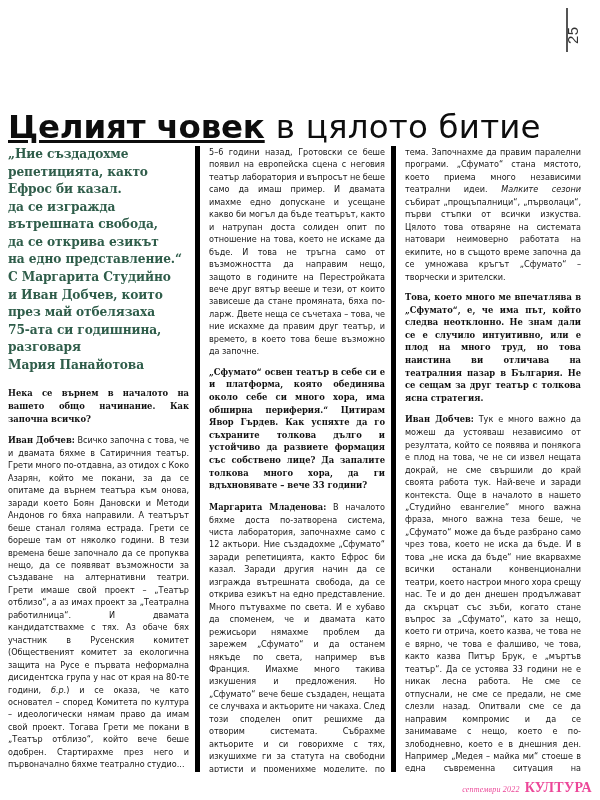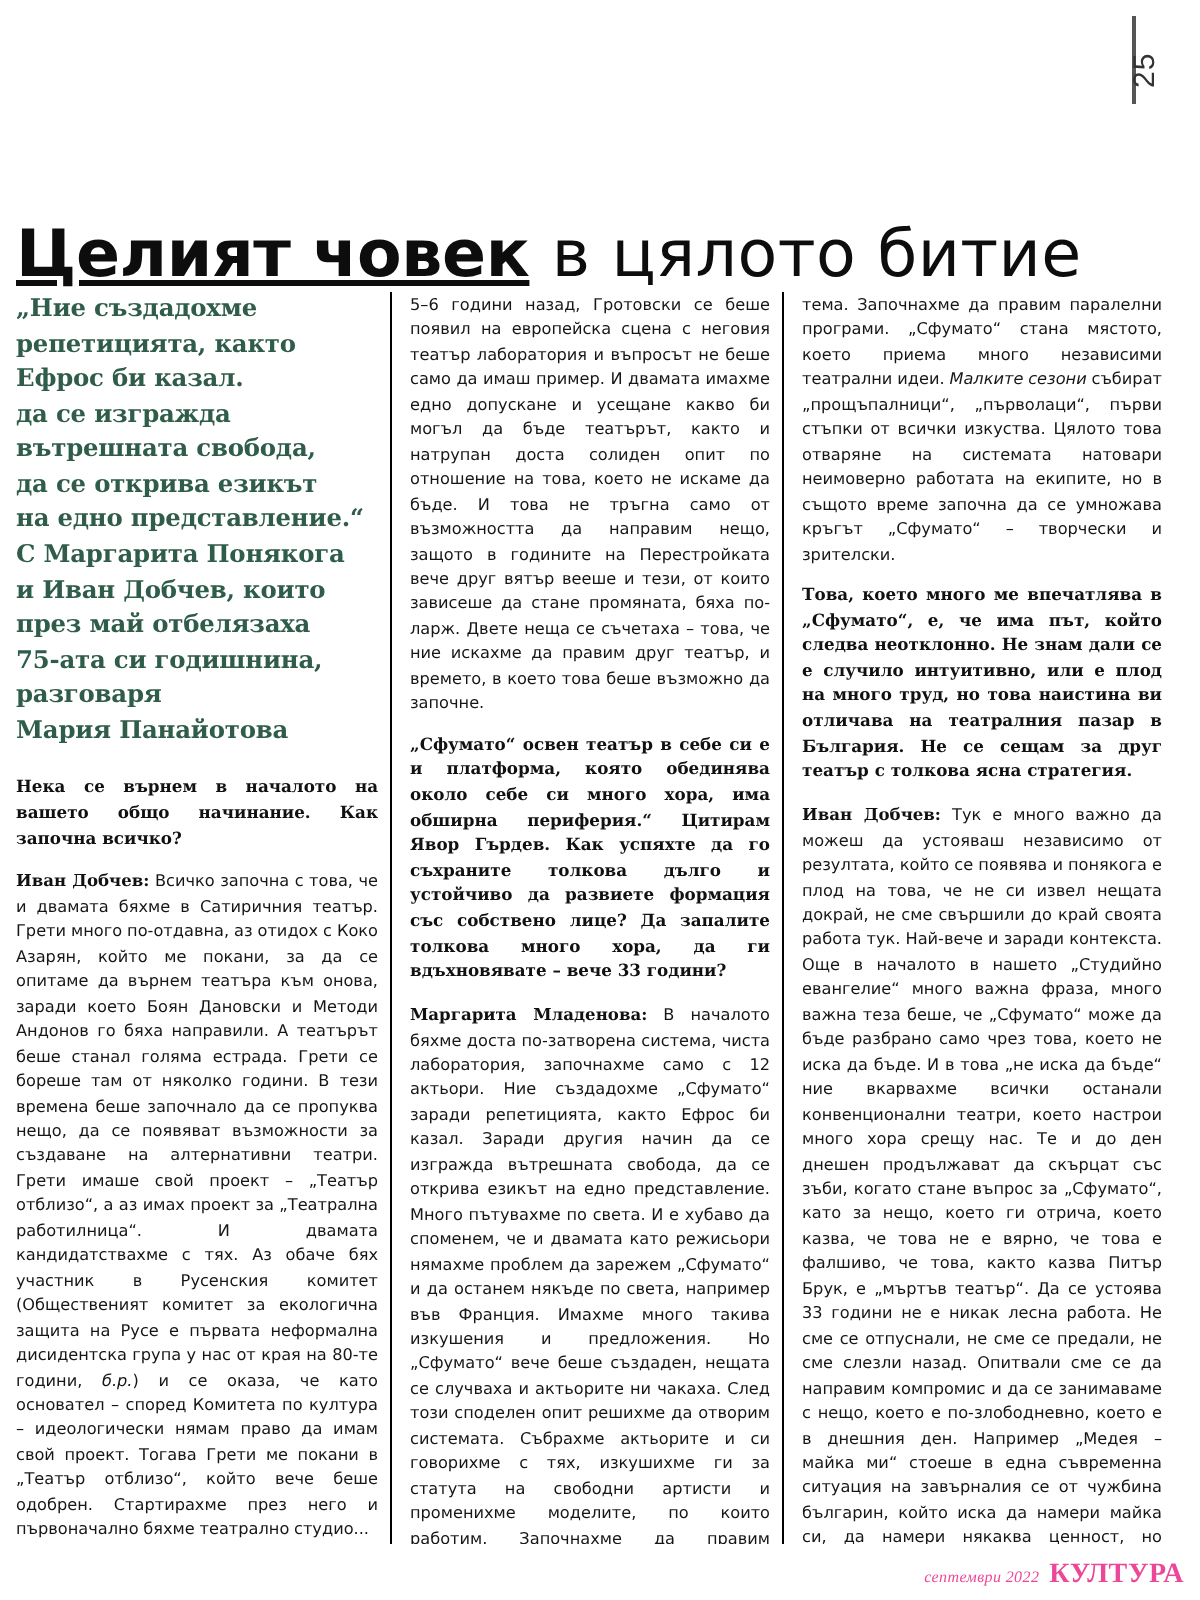--- a/index.html
+++ b/index.html
@@ -80,21 +80,21 @@
   }
   .col {
     width: 187px;
     height: 626px;
     overflow: hidden;
     position: relative;
     padding-right: 6px;
     box-sizing: border-box;
   }
   .col + .col {
-    border-left: 1px solid #000000;
+    border-left: 5px solid #000000;
     padding-left: 9px;
     width: 196px;
   }
 
   
   .pullquote {
     font-family: "DejaVu Serif", serif;
     font-weight: 700;
     font-size: 12.2px;
     line-height: 1.44;
@@ -178,21 +178,21 @@
   <div class="col">
 
     <div class="pullquote">
       <span class="pq-line">„Ние създадохме</span>
       <span class="pq-line">репетицията, както</span>
       <span class="pq-line">Ефрос би казал.</span>
       <span class="pq-line">да се изгражда</span>
       <span class="pq-line">вътрешната свобода,</span>
       <span class="pq-line">да се открива езикът</span>
       <span class="pq-line">на едно представление.“</span>
-      <span class="pq-line">С Маргарита Понякога</span>
+      <span class="pq-line">С Маргарита Студийно</span>
       <span class="pq-line">и Иван Добчев, които</span>
       <span class="pq-line">през май отбелязаха</span>
       <span class="pq-line">75-ата си годишнина,</span>
       <span class="pq-line">разговаря</span>
       <span class="pq-line">Мария Панайотова</span>
     </div>
 
     <p class="question">Нека се върнем в началото на вашето общо начинание. Как започна всичко?</p>
 
     <p class="body"><span class="speaker">Иван Добчев:</span><span> Всичко започна с това, че и двамата бяхме в Сатиричния театър. Грети много по-отдавна, аз отидох с Коко Азарян, който ме покани, за да се опитаме да върнем театъра към онова, заради което Боян Дановски и Методи Андонов го бяха направили. А театърът беше станал голяма естрада. Грети се бореше там от няколко години. В тези времена беше започнало да се пропуква нещо, да се появяват възможности за създаване на алтернативни театри. Грети имаше свой проект – „Театър отблизо“, а аз имах проект за „Театрална работилница“. И двамата кандидатствахме с тях. Аз обаче бях участник в Русенския комитет (Общественият комитет за екологична защита на Русе е първата неформална дисидентска група у нас от края на 80-те години, </span><span class="ital">б.р.</span><span>) и се оказа, че като основател – според Комитета по култура – идеологически нямам право да имам свой проект. Тогава Грети ме покани в „Театър отблизо“, който вече беше одобрен. Стартирахме през него и първоначално бяхме театрално студио...</span></p>

